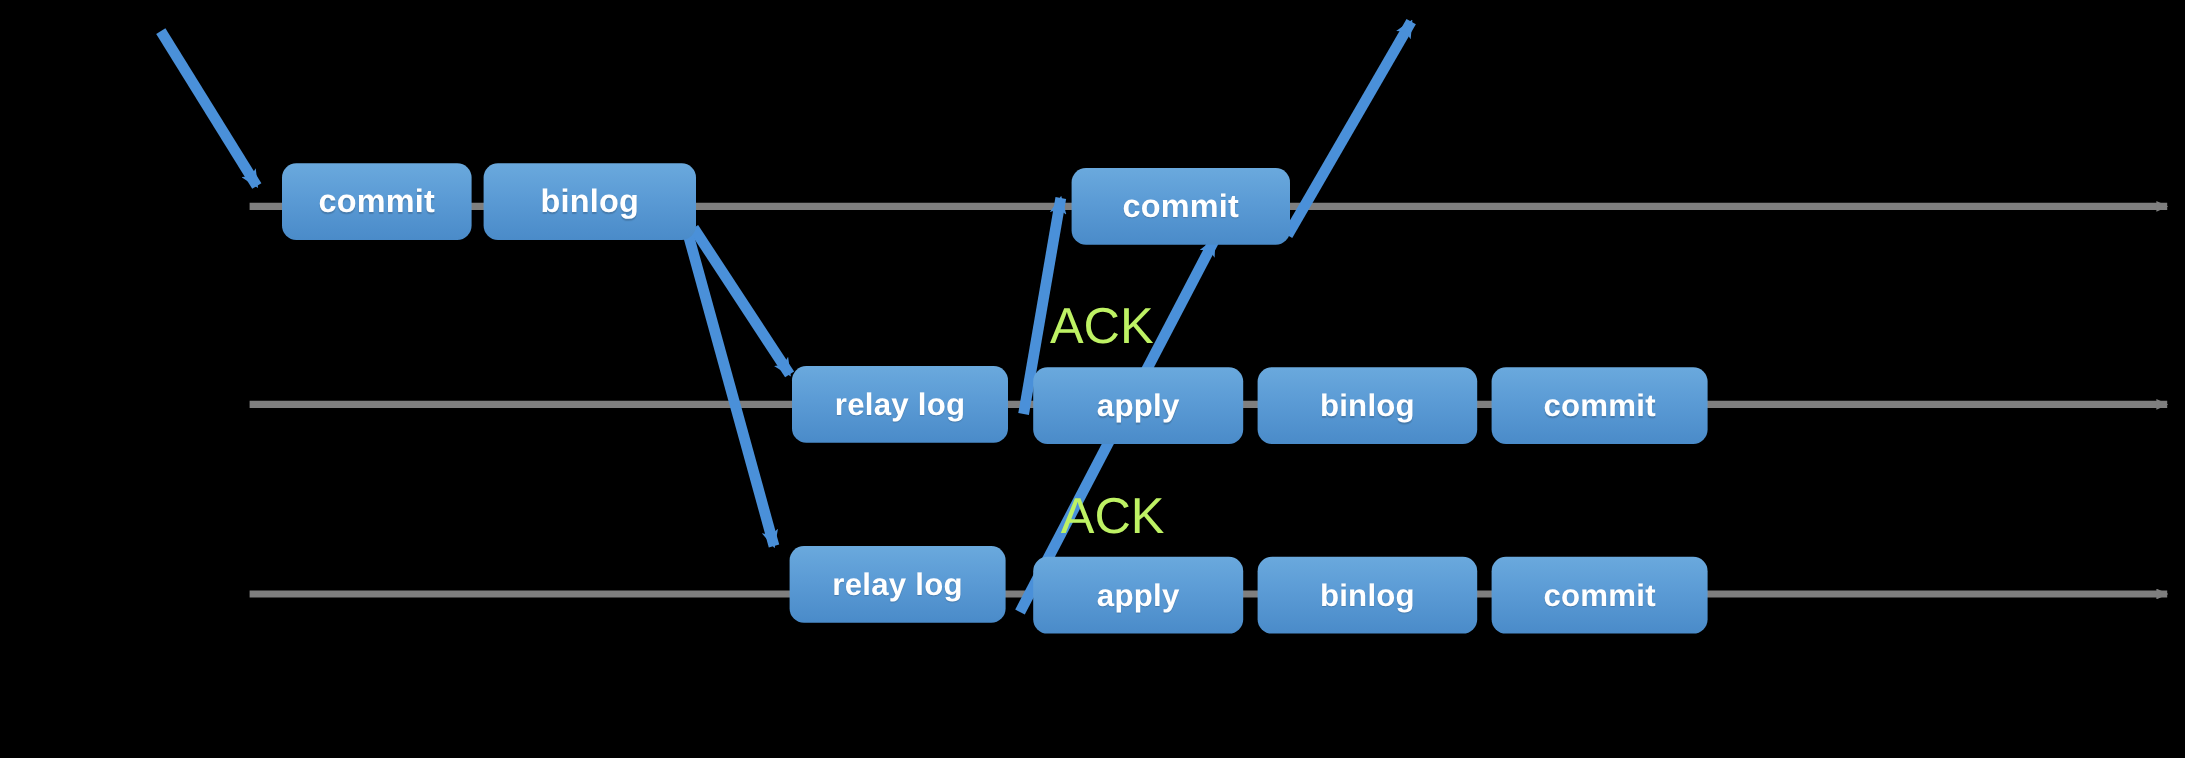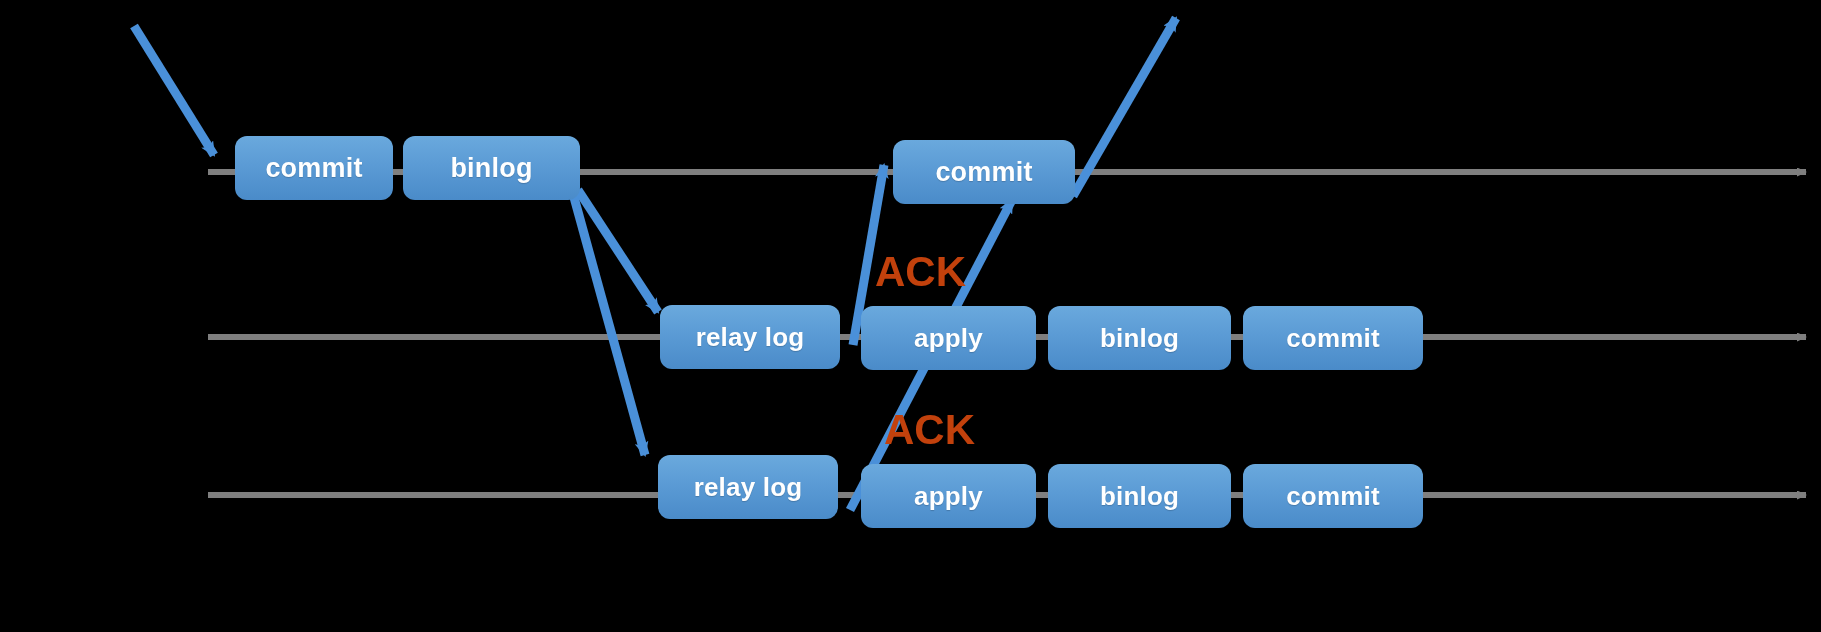--- a/index.html
+++ b/index.html
@@ -20,22 +20,22 @@
     font-weight:bold;
     display:flex;
     align-items:center;
     justify-content:center;
     letter-spacing:0.2px;
     text-shadow:0 1px 1px rgba(0,0,0,0.18);
     z-index:5;
   }
   .ack{
     position:absolute;
-    color:#c2410c;
-    font-weight:bold;
+    color:#bef264;
+    font-weight:normal;
     z-index:4;
     white-space:nowrap;
   }
 </style>
 </head>
 <body>
 
 <div id="stage">
 
   <svg id="vec" viewBox="0 0 1821 632" xmlns="http://www.w3.org/2000/svg">

